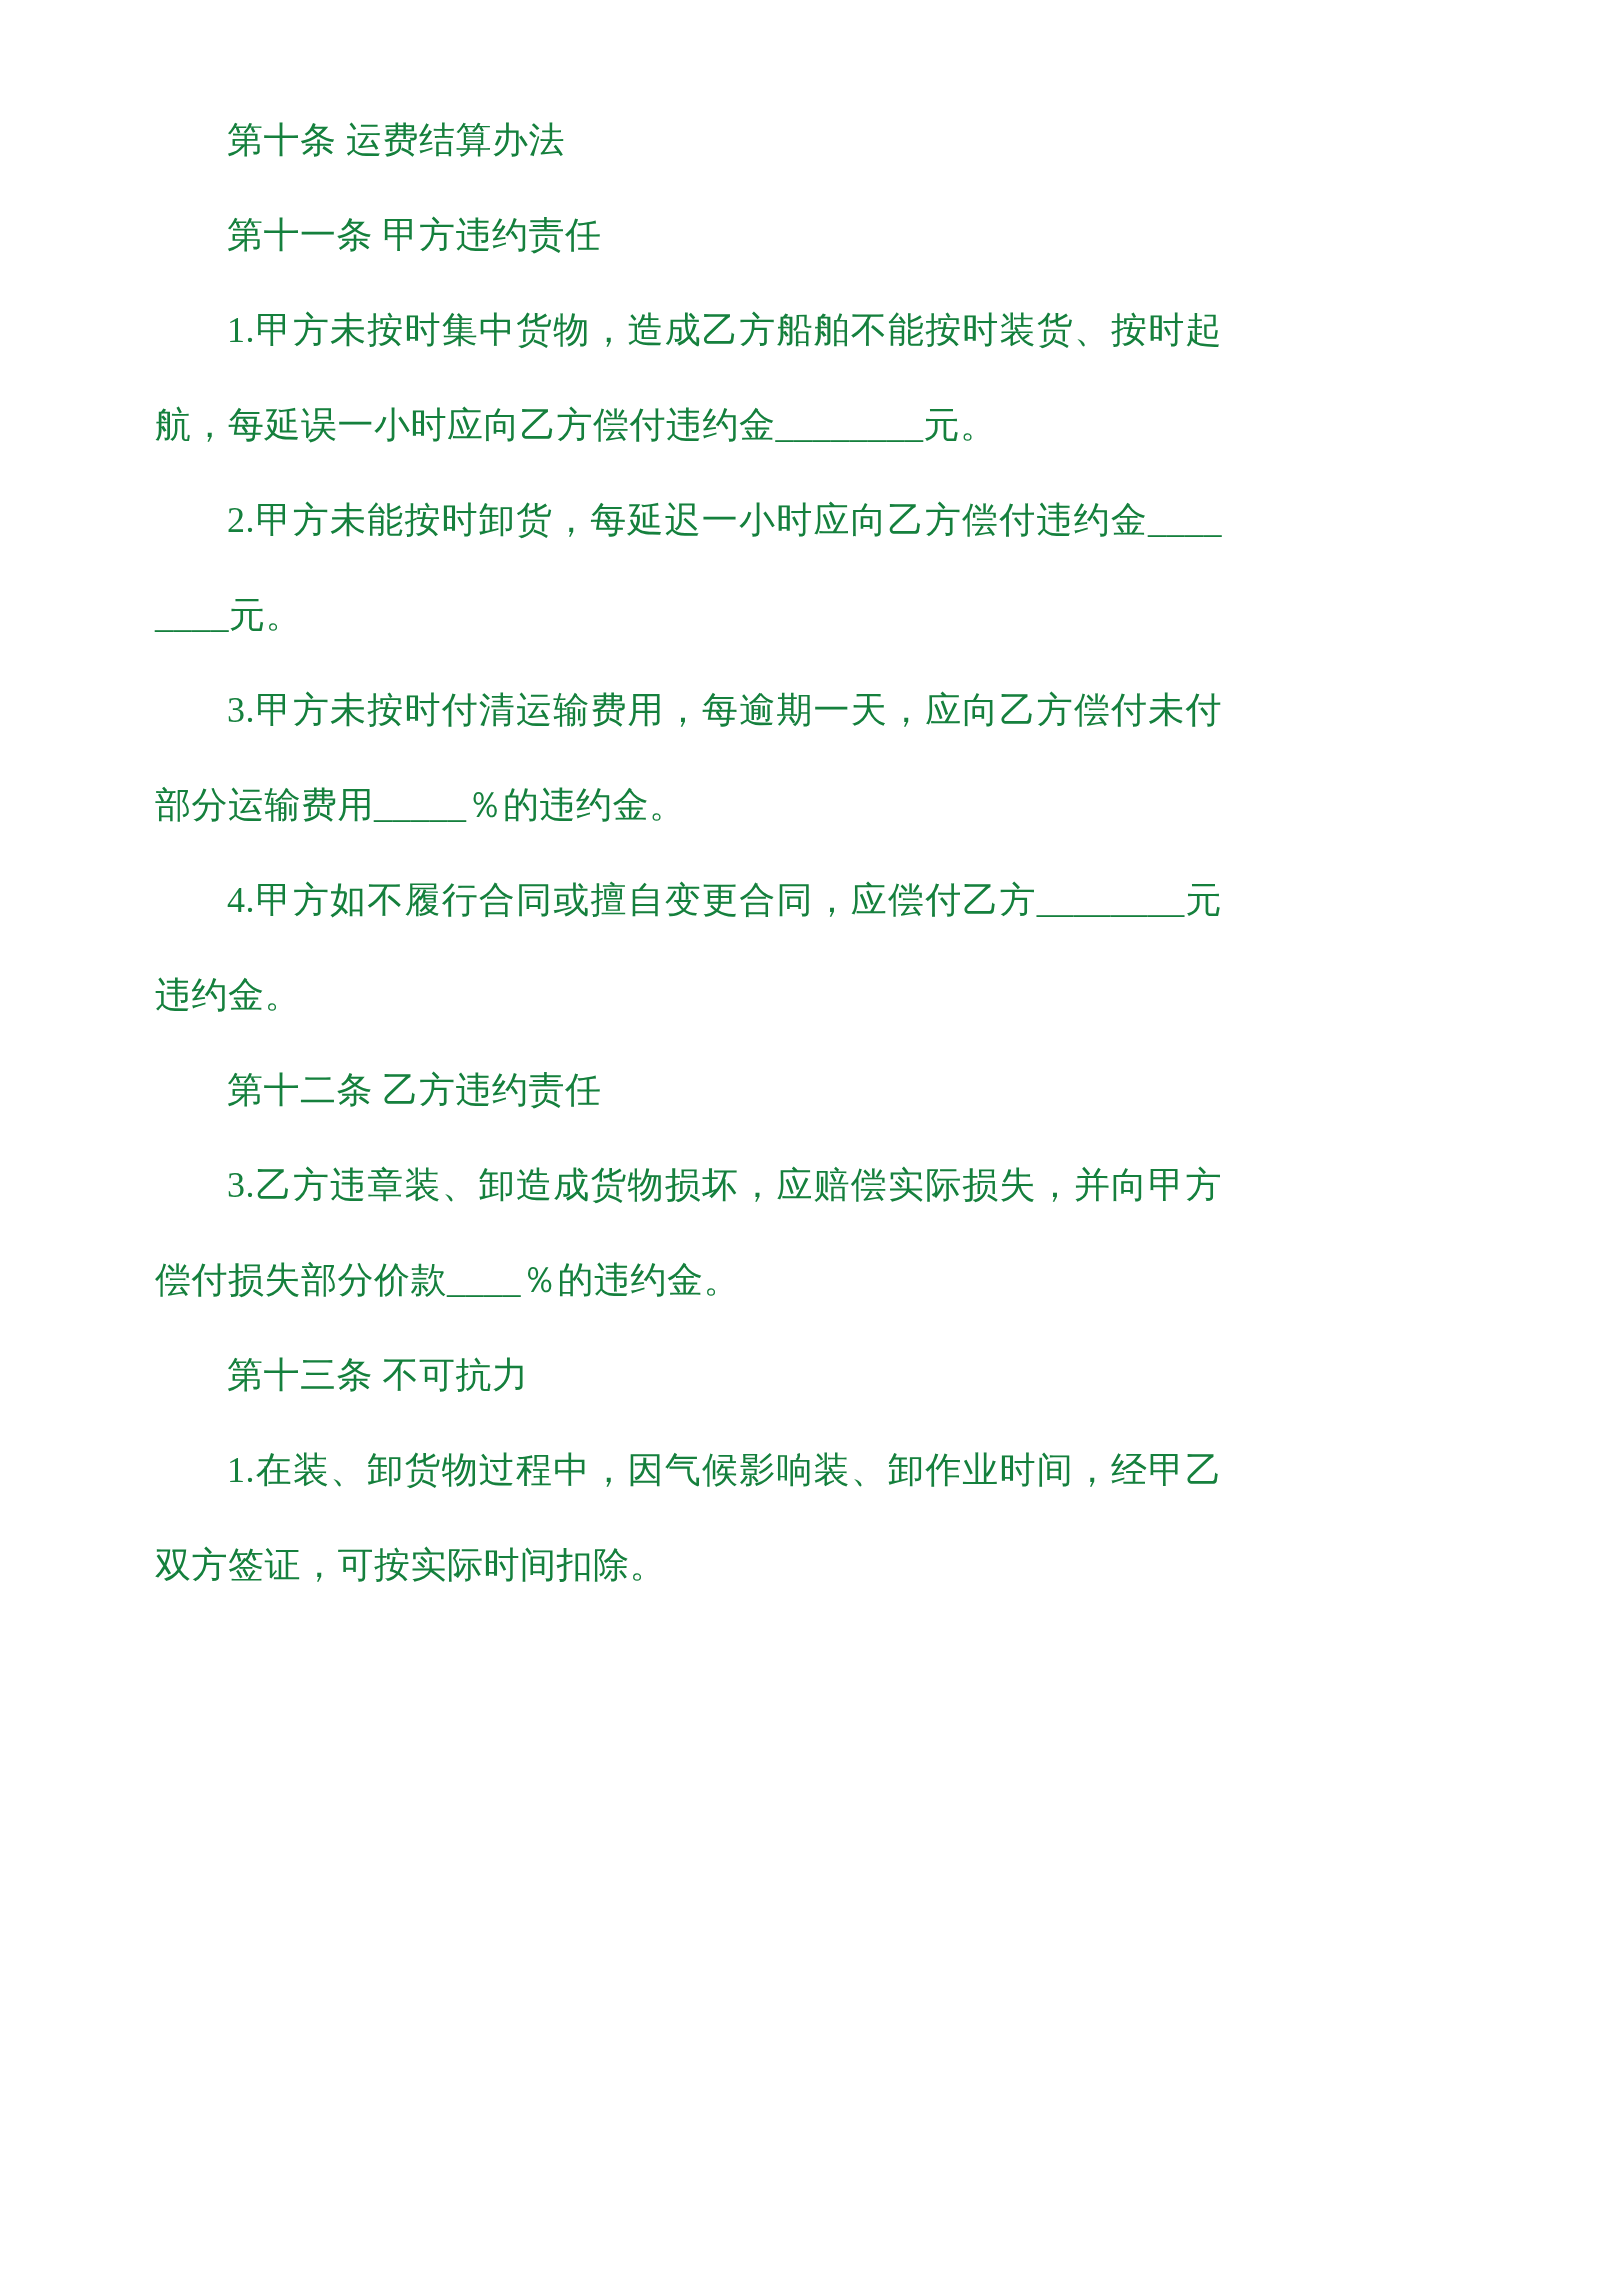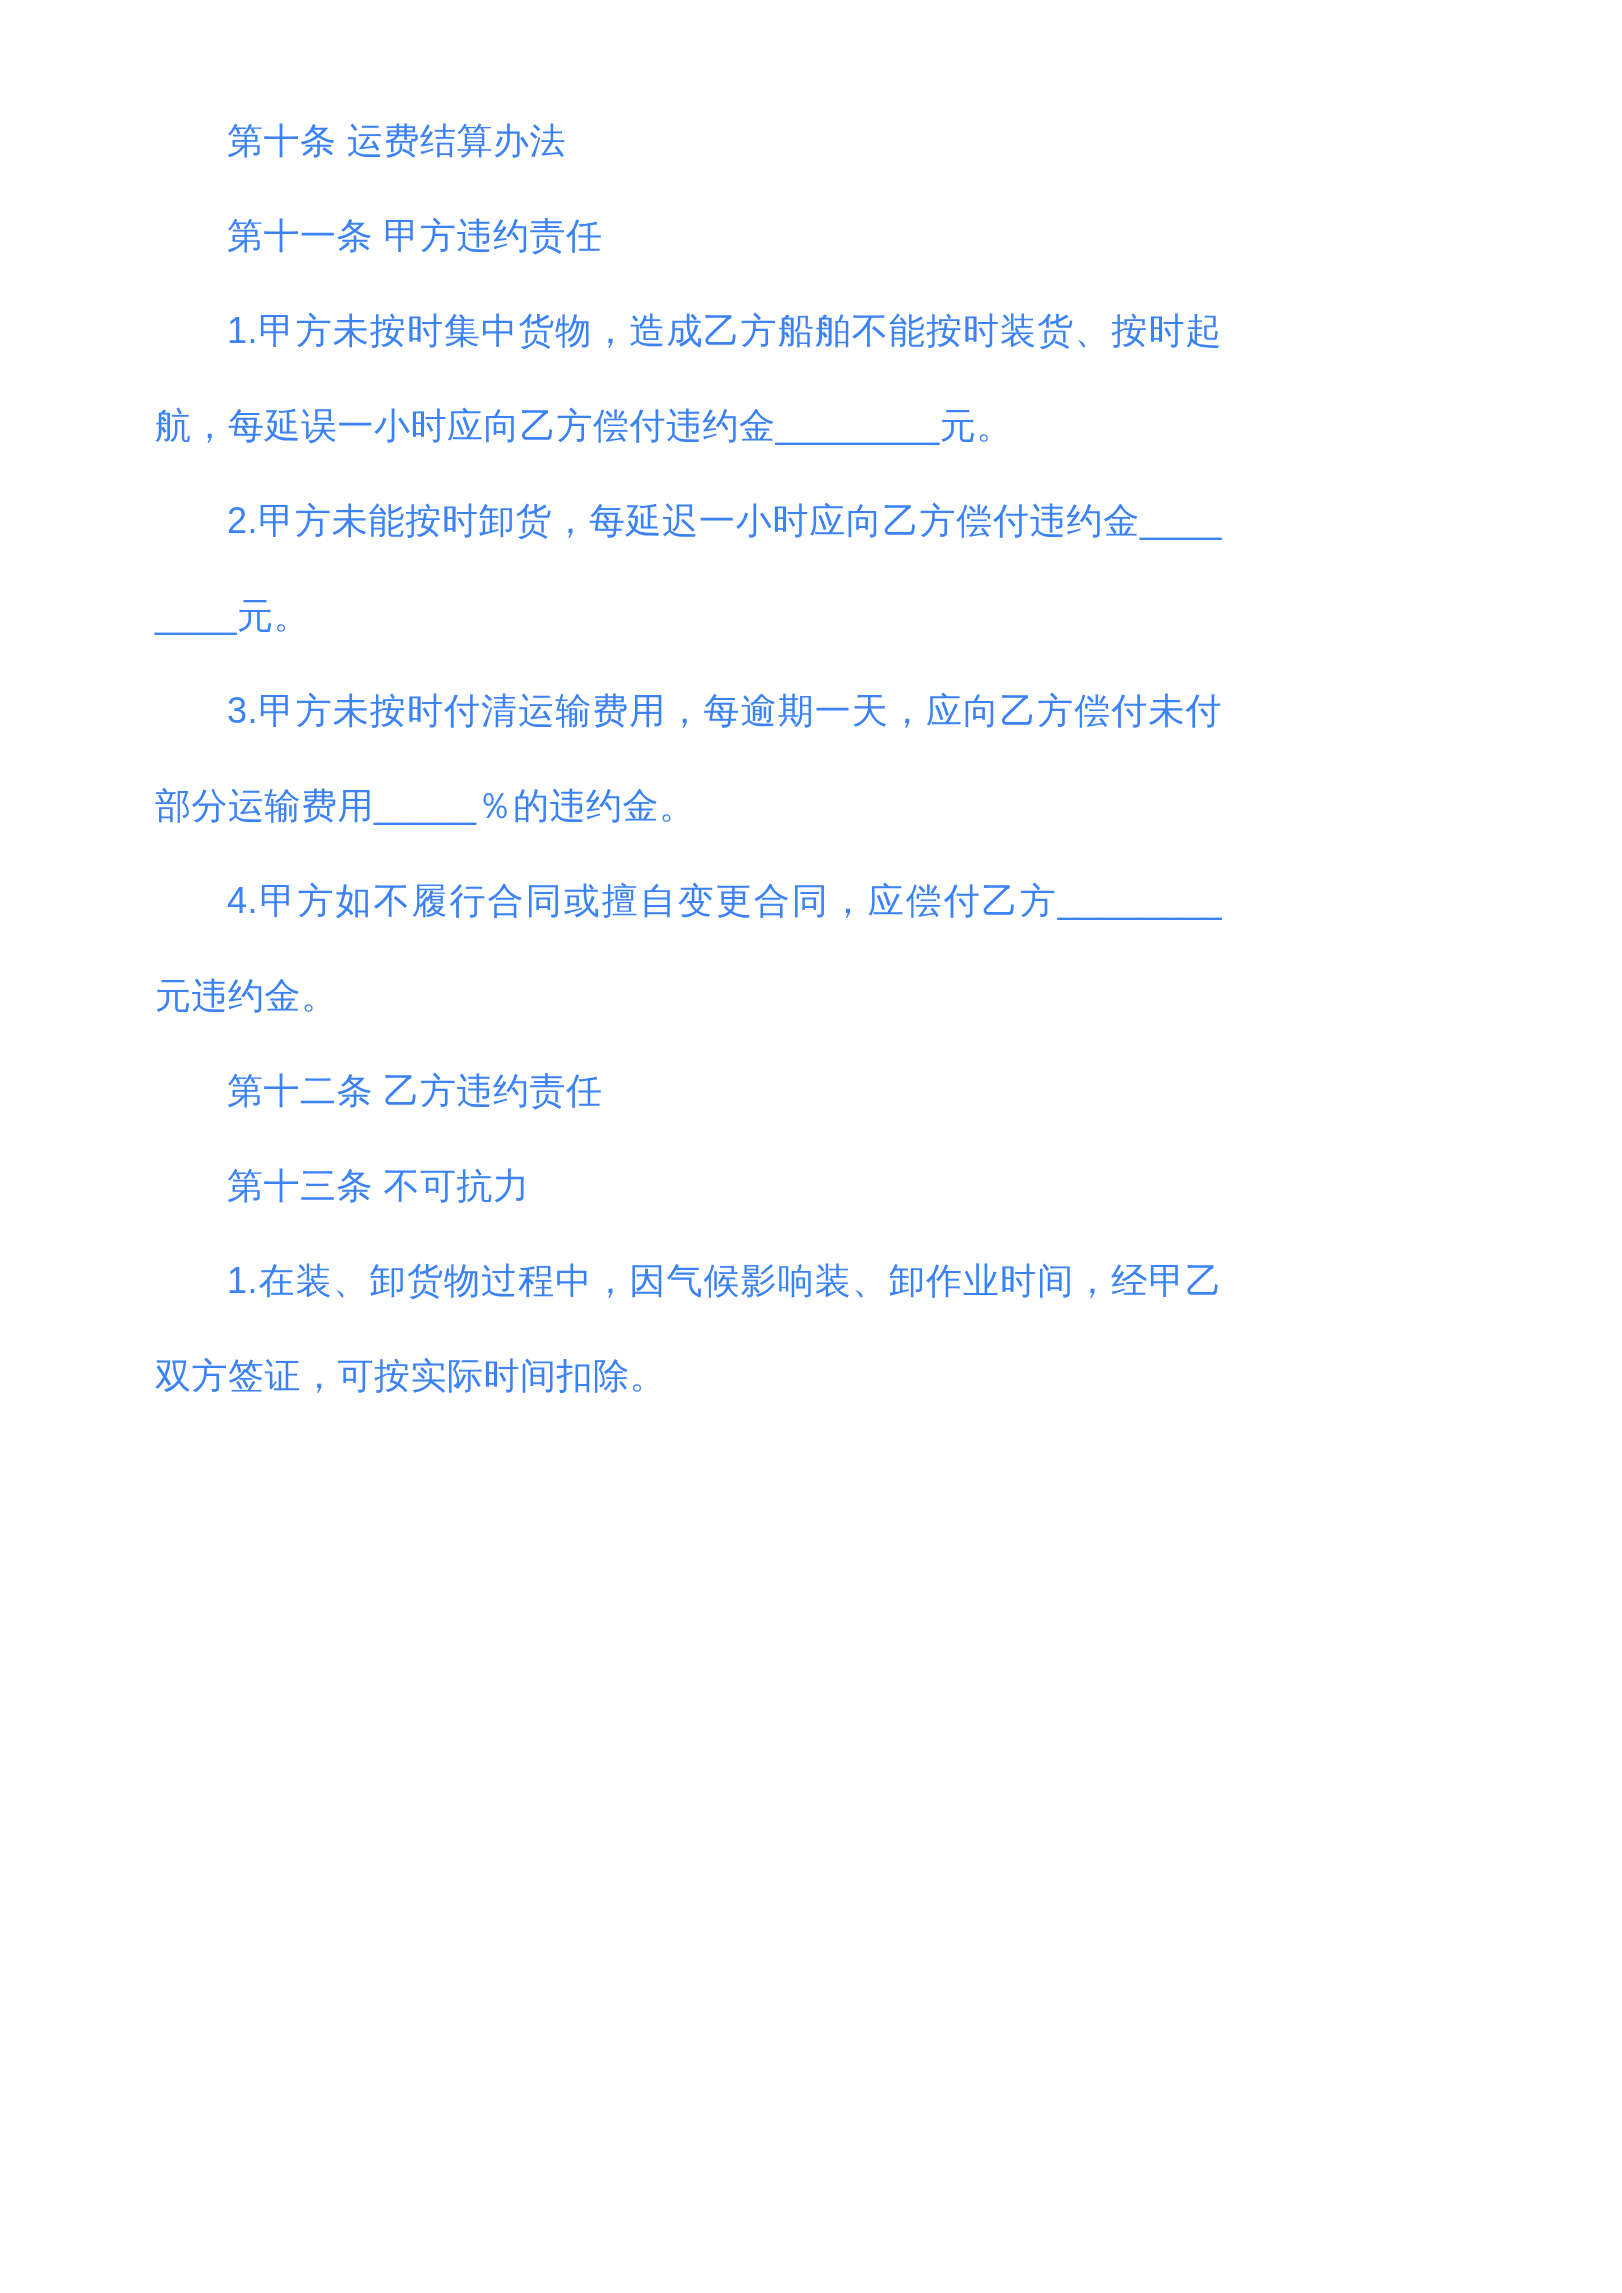--- a/index.html
+++ b/index.html
@@ -6,22 +6,22 @@
     margin: 0;
     padding: 0;
     background: #ffffff;
   }
   .page {
     width: 1377px;
     min-height: 2294px;
     box-sizing: border-box;
     background: #ffffff;
     padding: 93px 155px 82px 155px;
-    font-family: Liberation Sans, sans-serif;
-    color: #3b82f6;
+    font-family: Liberation Serif, serif;
+    color: #15803d;
   }
   .doc-body p {
     margin: 0;
     padding: 0;
     font-size: 36px;
     line-height: 95px;
     text-indent: 2em;
     text-align: justify;
     letter-spacing: 0.5px;
     word-break: break-all;
@@ -35,17 +35,18 @@
 
 <div class="page">
   <div class="doc-body">
       <p class="heading">第十条 运费结算办法</p>
       <p class="heading">第十一条 甲方违约责任</p>
       <p>1.甲方未按时集中货物，造成乙方船舶不能按时装货、按时起航，每延误一小时应向乙方偿付违约金________元。</p>
       <p>2.甲方未能按时卸货，每延迟一小时应向乙方偿付违约金________元。</p>
       <p>3.甲方未按时付清运输费用，每逾期一天，应向乙方偿付未付部分运输费用_____％的违约金。</p>
       <p>4.甲方如不履行合同或擅自变更合同，应偿付乙方________元违约金。</p>
       <p class="heading">第十二条 乙方违约责任</p>
+      <p>3.乙方违章装、卸造成货物损坏，应赔偿实际损失，并向甲方偿付损失部分价款____％的违约金。</p>
       <p class="heading">第十三条 不可抗力</p>
       <p>1.在装、卸货物过程中，因气候影响装、卸作业时间，经甲乙双方签证，可按实际时间扣除。</p>
     </div>
 </div>
 
 
 </body></html>

